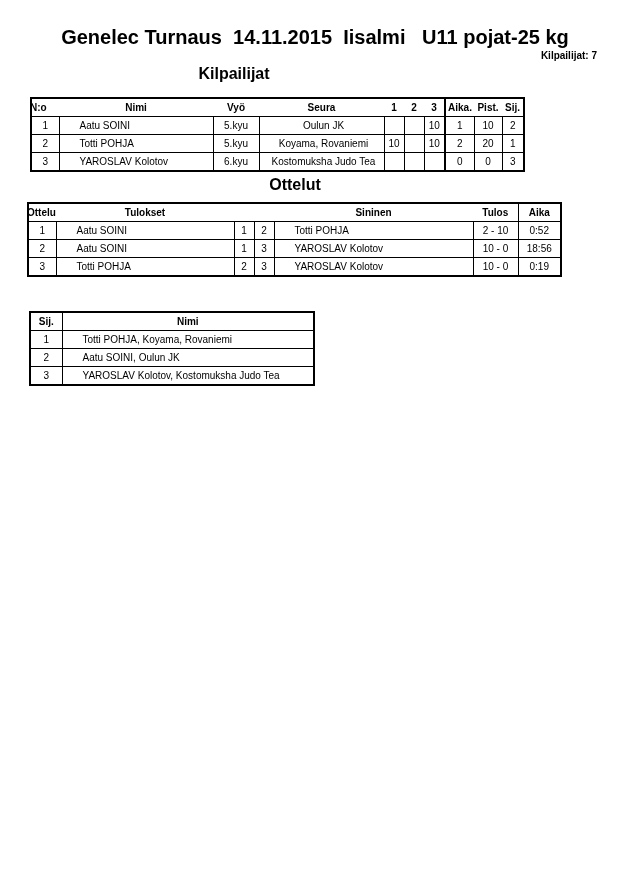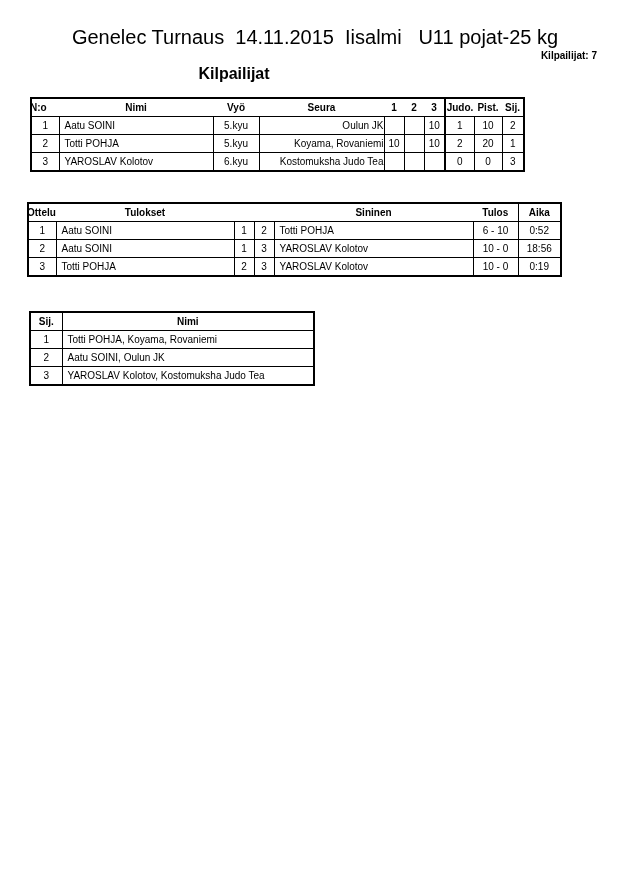--- a/index.html
+++ b/index.html
@@ -10,21 +10,21 @@
     background: #ffffff;
     color: #000000;
     font-family: "Liberation Sans", sans-serif;
     overflow: hidden;
   }
   .title {
     position: absolute;
     top: 26px; left: 0; width: 630px;
     text-align: center;
     font-size: 20px;
-    font-weight: normal;
+    font-weight: bold;
     white-space: pre;
   }
   .count {
     position: absolute;
     top: 50px; left: 480px; width: 117px;
     text-align: right;
     font-size: 10px;
     font-weight: bold;
   }
   .sec-heading {
@@ -62,22 +62,22 @@
   td { border: 1px solid #000000; }
   th {
     border: 0 solid #000000;
     border-bottom: 1px solid #000000;
     font-weight: bold;
     text-align: center;
   }
   
   #table-tulokset th { border: 1px solid #000000; }
 
-  .al  { text-align: left; padding-left: 5px; }
-  .al4 { text-align: right; padding-left: 4px; }
+  .al  { text-align: left; padding-left: 20px; }
+  .al4 { text-align: center; padding-left: 4px; }
   .ctr { text-align: center; }
   .th-first { text-align: left; padding-left: 0; text-indent: -2px; }
   .bl2 { border-left: 2px solid #000000 !important; }
   .bl1 { border-left: 1px solid #000000 !important; }
 </style>
 </head>
 <body>
 
 <div class="page">
 
@@ -100,21 +100,21 @@
     </colgroup>
     <thead>
       <tr>
         <th class="th-first">N:o</th>
         <th>Nimi</th>
         <th>Vyö</th>
         <th>Seura</th>
         <th>1</th>
         <th>2</th>
         <th>3</th>
-        <th class="bl2">Judo.</th>
+        <th class="bl2">Aika.</th>
         <th>Pist.</th>
         <th>Sij.</th>
       </tr>
     </thead>
     <tbody>
       <tr>
         <td class="ctr">1</td>
         <td class="al">Aatu SOINI</td>
         <td class="ctr">5.kyu</td>
         <td class="al4">Oulun JK</td>
@@ -145,20 +145,21 @@
         <td class="ctr"></td>
         <td class="ctr"></td>
         <td class="ctr"></td>
         <td class="ctr bl2">0</td>
         <td class="ctr">0</td>
         <td class="ctr">3</td>
       </tr>
     </tbody>
   </table>
 
+  <div class="sec-heading" id="heading-ottelut">Ottelut</div>
   <table id="table-ottelut">
     <colgroup>
       <col style="width:28px">
         <col style="width:178px">
         <col style="width:20px">
         <col style="width:20px">
       <col style="width:199px">
         <col style="width:45px">
         <col style="width:43px">
     </colgroup>
@@ -173,21 +174,21 @@
         <th class="bl1">Aika</th>
       </tr>
     </thead>
     <tbody>
       <tr>
         <td class="ctr">1</td>
         <td class="al">Aatu SOINI</td>
         <td class="ctr">1</td>
         <td class="ctr">2</td>
         <td class="al">Totti POHJA</td>
-        <td class="ctr">6 - 10</td>
+        <td class="ctr">2 - 10</td>
         <td class="ctr">0:52</td>
       </tr>
       <tr>
         <td class="ctr">2</td>
         <td class="al">Aatu SOINI</td>
         <td class="ctr">1</td>
         <td class="ctr">3</td>
         <td class="al">YAROSLAV Kolotov</td>
         <td class="ctr">10 - 0</td>
         <td class="ctr">18:56</td>

